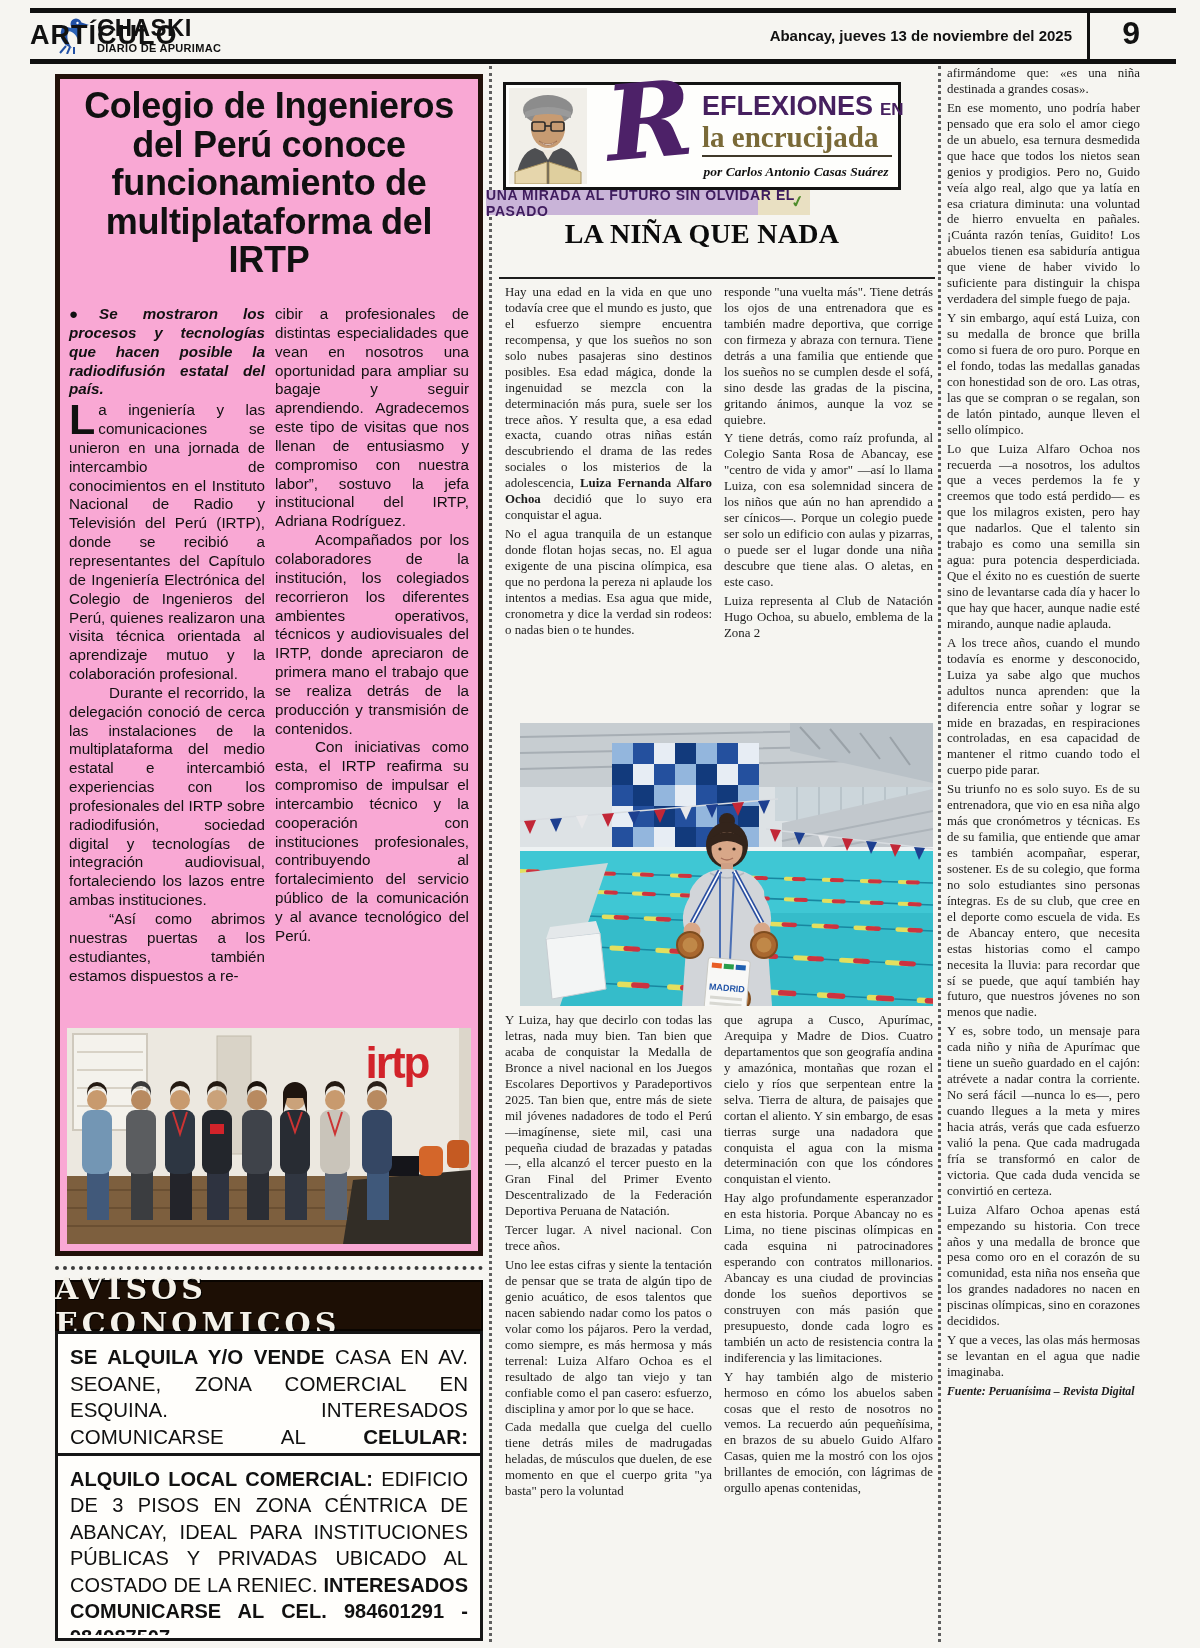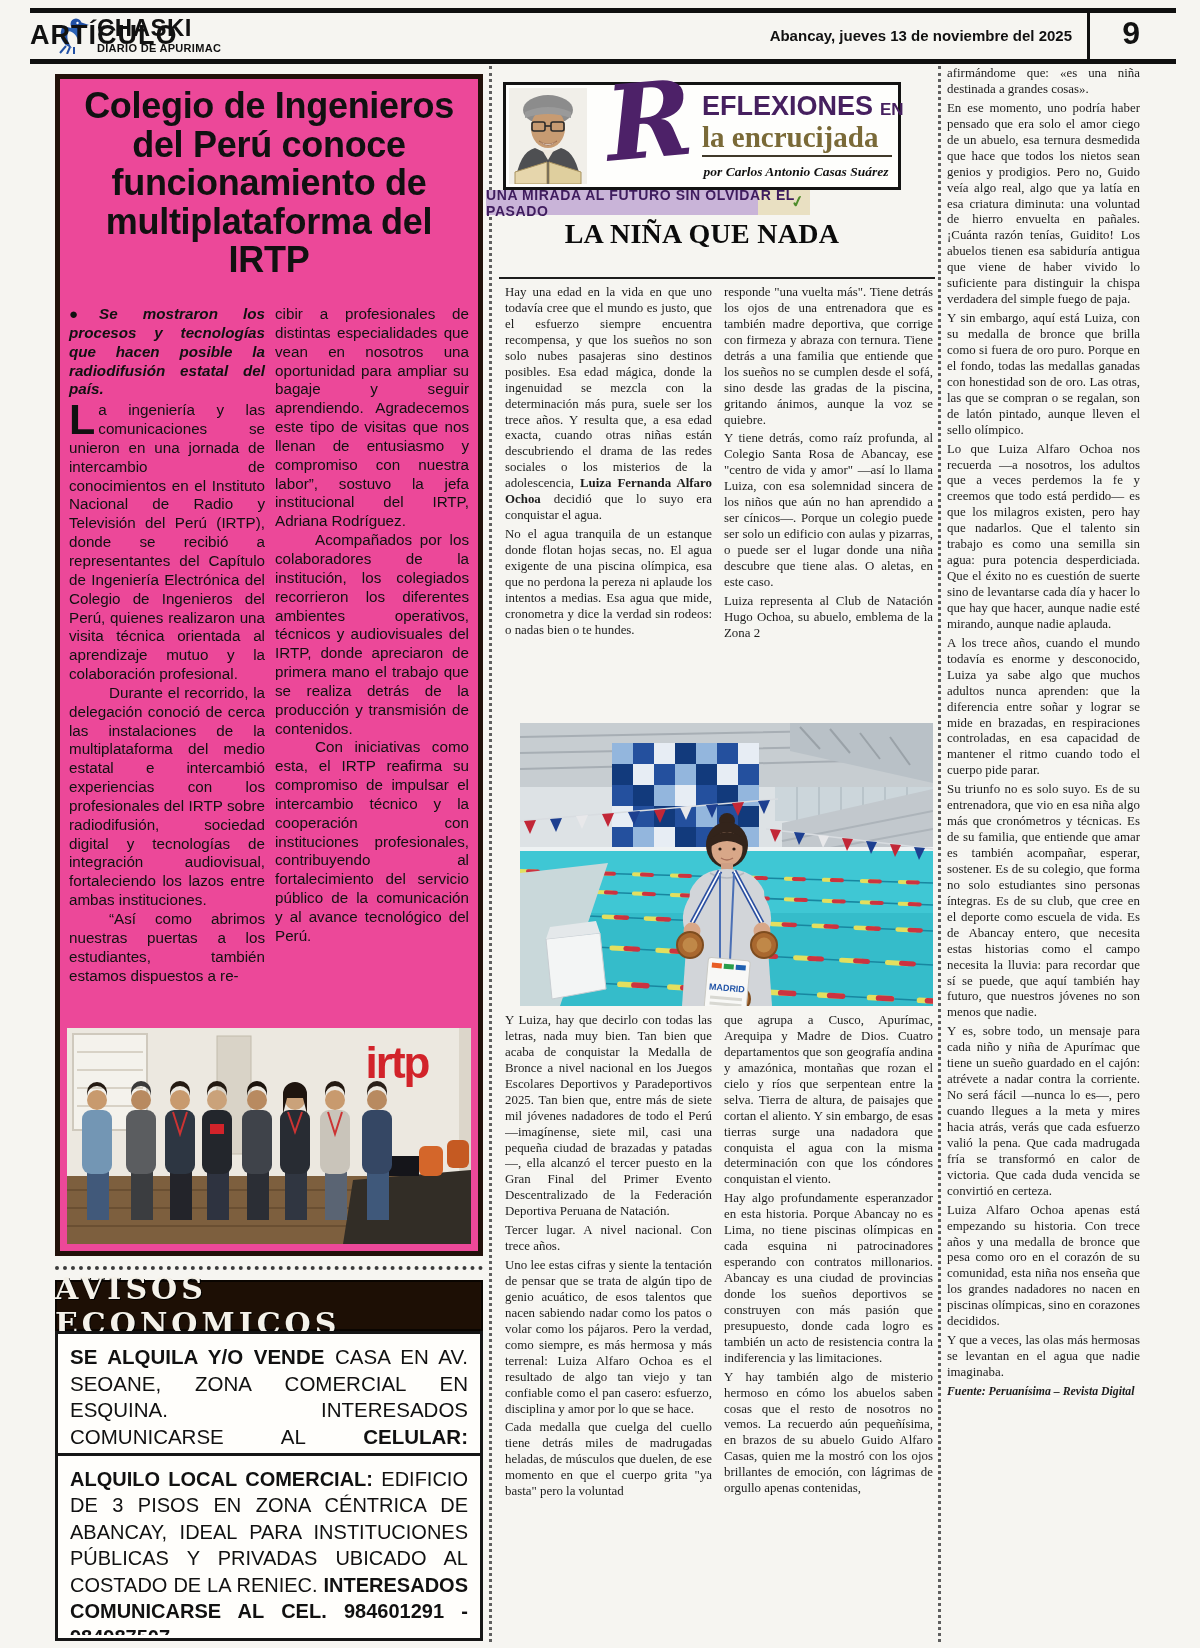--- a/index.html
+++ b/index.html
@@ -14,21 +14,21 @@
   .hdr{left:30px;top:8px;width:1146px;height:46px;border-top:5px solid #101010;border-bottom:5px solid #101010;}
   .hdr-left{position:absolute;left:26px;top:3px;display:flex;align-items:center;gap:7px;}
   .brand-name{font-size:24px;font-weight:800;letter-spacing:.5px;line-height:1;}
   .brand-tag{font-size:11px;font-weight:600;letter-spacing:.3px;margin-top:2px;}
   .hdr-section{position:absolute;left:0;right:0;top:7px;text-align:left;font-size:27px;font-weight:800;letter-spacing:1px;}
   .hdr-date{position:absolute;right:104px;top:14px;font-size:15px;font-weight:600;margin-left:8px;}
   .hdr-vline{position:absolute;right:86px;top:0;bottom:0;width:3px;background:#101010;}
   .hdr-page{position:absolute;right:36px;top:2px;font-size:32px;font-weight:600;}
 
   
-  .lbox{left:55px;top:74px;width:428px;height:1182px;border:5px solid #22110a;background:#ec4899;box-sizing:border-box;}
+  .lbox{left:55px;top:74px;width:428px;height:1182px;border:5px solid #22110a;background:#f9a8d4;box-sizing:border-box;}
   .lhead{margin:8px 4px 0;font-size:36px;line-height:1.07;font-weight:800;text-align:center;letter-spacing:-.3px;}
   .lcols{position:absolute;left:9px;top:226px;width:400px;}
   .lc1{position:absolute;left:0;width:196px;}
   .lc2{position:absolute;left:206px;width:194px;}
   .lcols p{margin:0;font-size:15.2px;line-height:1.24;text-align:justify;}
   .lead{font-weight:700;font-style:italic;font-size:15.4px;margin-bottom:2px !important;}
   .ind{text-indent:40px;}
   .dropcap{float:left;font-size:43px;line-height:33px;font-weight:700;margin:2px 3px 0 0;}
   .lphoto{position:absolute;left:7px;bottom:7px;width:404px;height:216px;}
 

